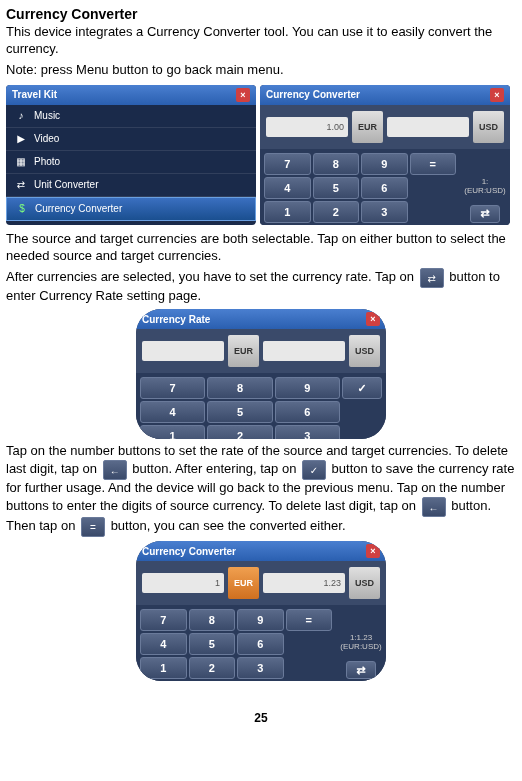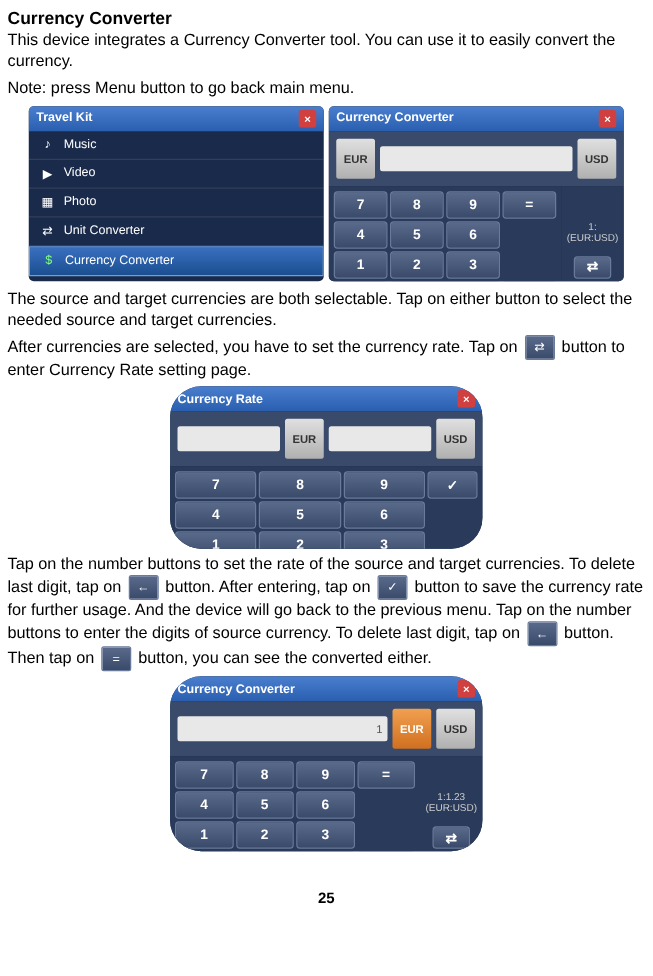--- a/index.html
+++ b/index.html
@@ -6,21 +6,21 @@
     body {
       font-family: Arial, sans-serif;
       font-size: 13px;
       color: #000;
       width: 522px;
       padding: 6px;
       background: #fff;
     }
     h2 { font-size: 14px; font-weight: bold; margin-bottom: 2px; }
     p { margin-bottom: 4px; line-height: 1.3; }
-    .row { display: flex; gap: 4px; margin: 6px 17px; }
+    .row { display: flex; gap: 4px; margin: 6px 0; }
     .device-img { background: #1a2a4a; border-radius: 4px; overflow: hidden; position: relative; }
     .titlebar { background: linear-gradient(#4a7fd0, #2a5fb0); height: 20px; display: flex; align-items: center; padding: 0 6px; color: #fff; font-size: 10px; font-weight: bold; }
     .titlebar .x { margin-left: auto; background: #d04040; width: 14px; height: 14px; display: flex; align-items: center; justify-content: center; border-radius: 2px; font-size: 9px; }
     .menu-item { display: flex; align-items: center; gap: 6px; padding: 4px 8px; color: #fff; font-size: 10px; border-bottom: 1px solid rgba(255,255,255,0.1); }
     .menu-item.sel { background: linear-gradient(#3a6fc0, #1a4f90); border: 1px solid #6a9fe0; }
     .menu-item .mi-icon { width: 14px; height: 14px; display: flex; align-items: center; justify-content: center; font-size: 10px; }
     .travel-kit-img { width: 250px; height: 140px; }
     .converter-img { width: 250px; height: 140px; }
     .conv-top { display: flex; gap: 4px; padding: 6px; background: #3a4a6a; align-items: center; }
     .conv-input { background: #e8e8e8; height: 20px; flex: 1; border-radius: 2px; font-size: 9px; display: flex; align-items: center; padding: 0 4px; color: #555; justify-content: flex-end; }
@@ -76,20 +76,21 @@
       </div>
     </div>
   </div>
 
   <div class="device-img converter-img">
     <div class="titlebar">
       <span>Currency Converter</span>
       <span class="x">×</span>
     </div>
     <div class="conv-top">
+      <div class="conv-input">1.00</div>
       <div class="conv-btn">EUR</div>
       <div class="conv-input"></div>
       <div class="conv-btn">USD</div>
     </div>
     <div class="conv-body">
       <div class="keypad">
         <div class="key">7</div>
         <div class="key">8</div>
         <div class="key">9</div>
         <div class="key" style="grid-row: span 3;">=</div>
@@ -163,20 +164,21 @@
 </p>
 
 <div class="device-img result-img centered-img">
   <div class="titlebar">
     <span>Currency Converter</span>
     <span class="x">×</span>
   </div>
   <div class="conv-top">
     <div class="conv-input">1</div>
     <div class="conv-btn orange">EUR</div>
+    <div class="conv-input">1.23</div>
     <div class="conv-btn">USD</div>
   </div>
   <div class="conv-body">
     <div class="keypad">
       <div class="key">7</div>
       <div class="key">8</div>
       <div class="key">9</div>
       <div class="key" style="grid-row: span 3;">=</div>
       <div class="key">4</div>
       <div class="key">5</div>

